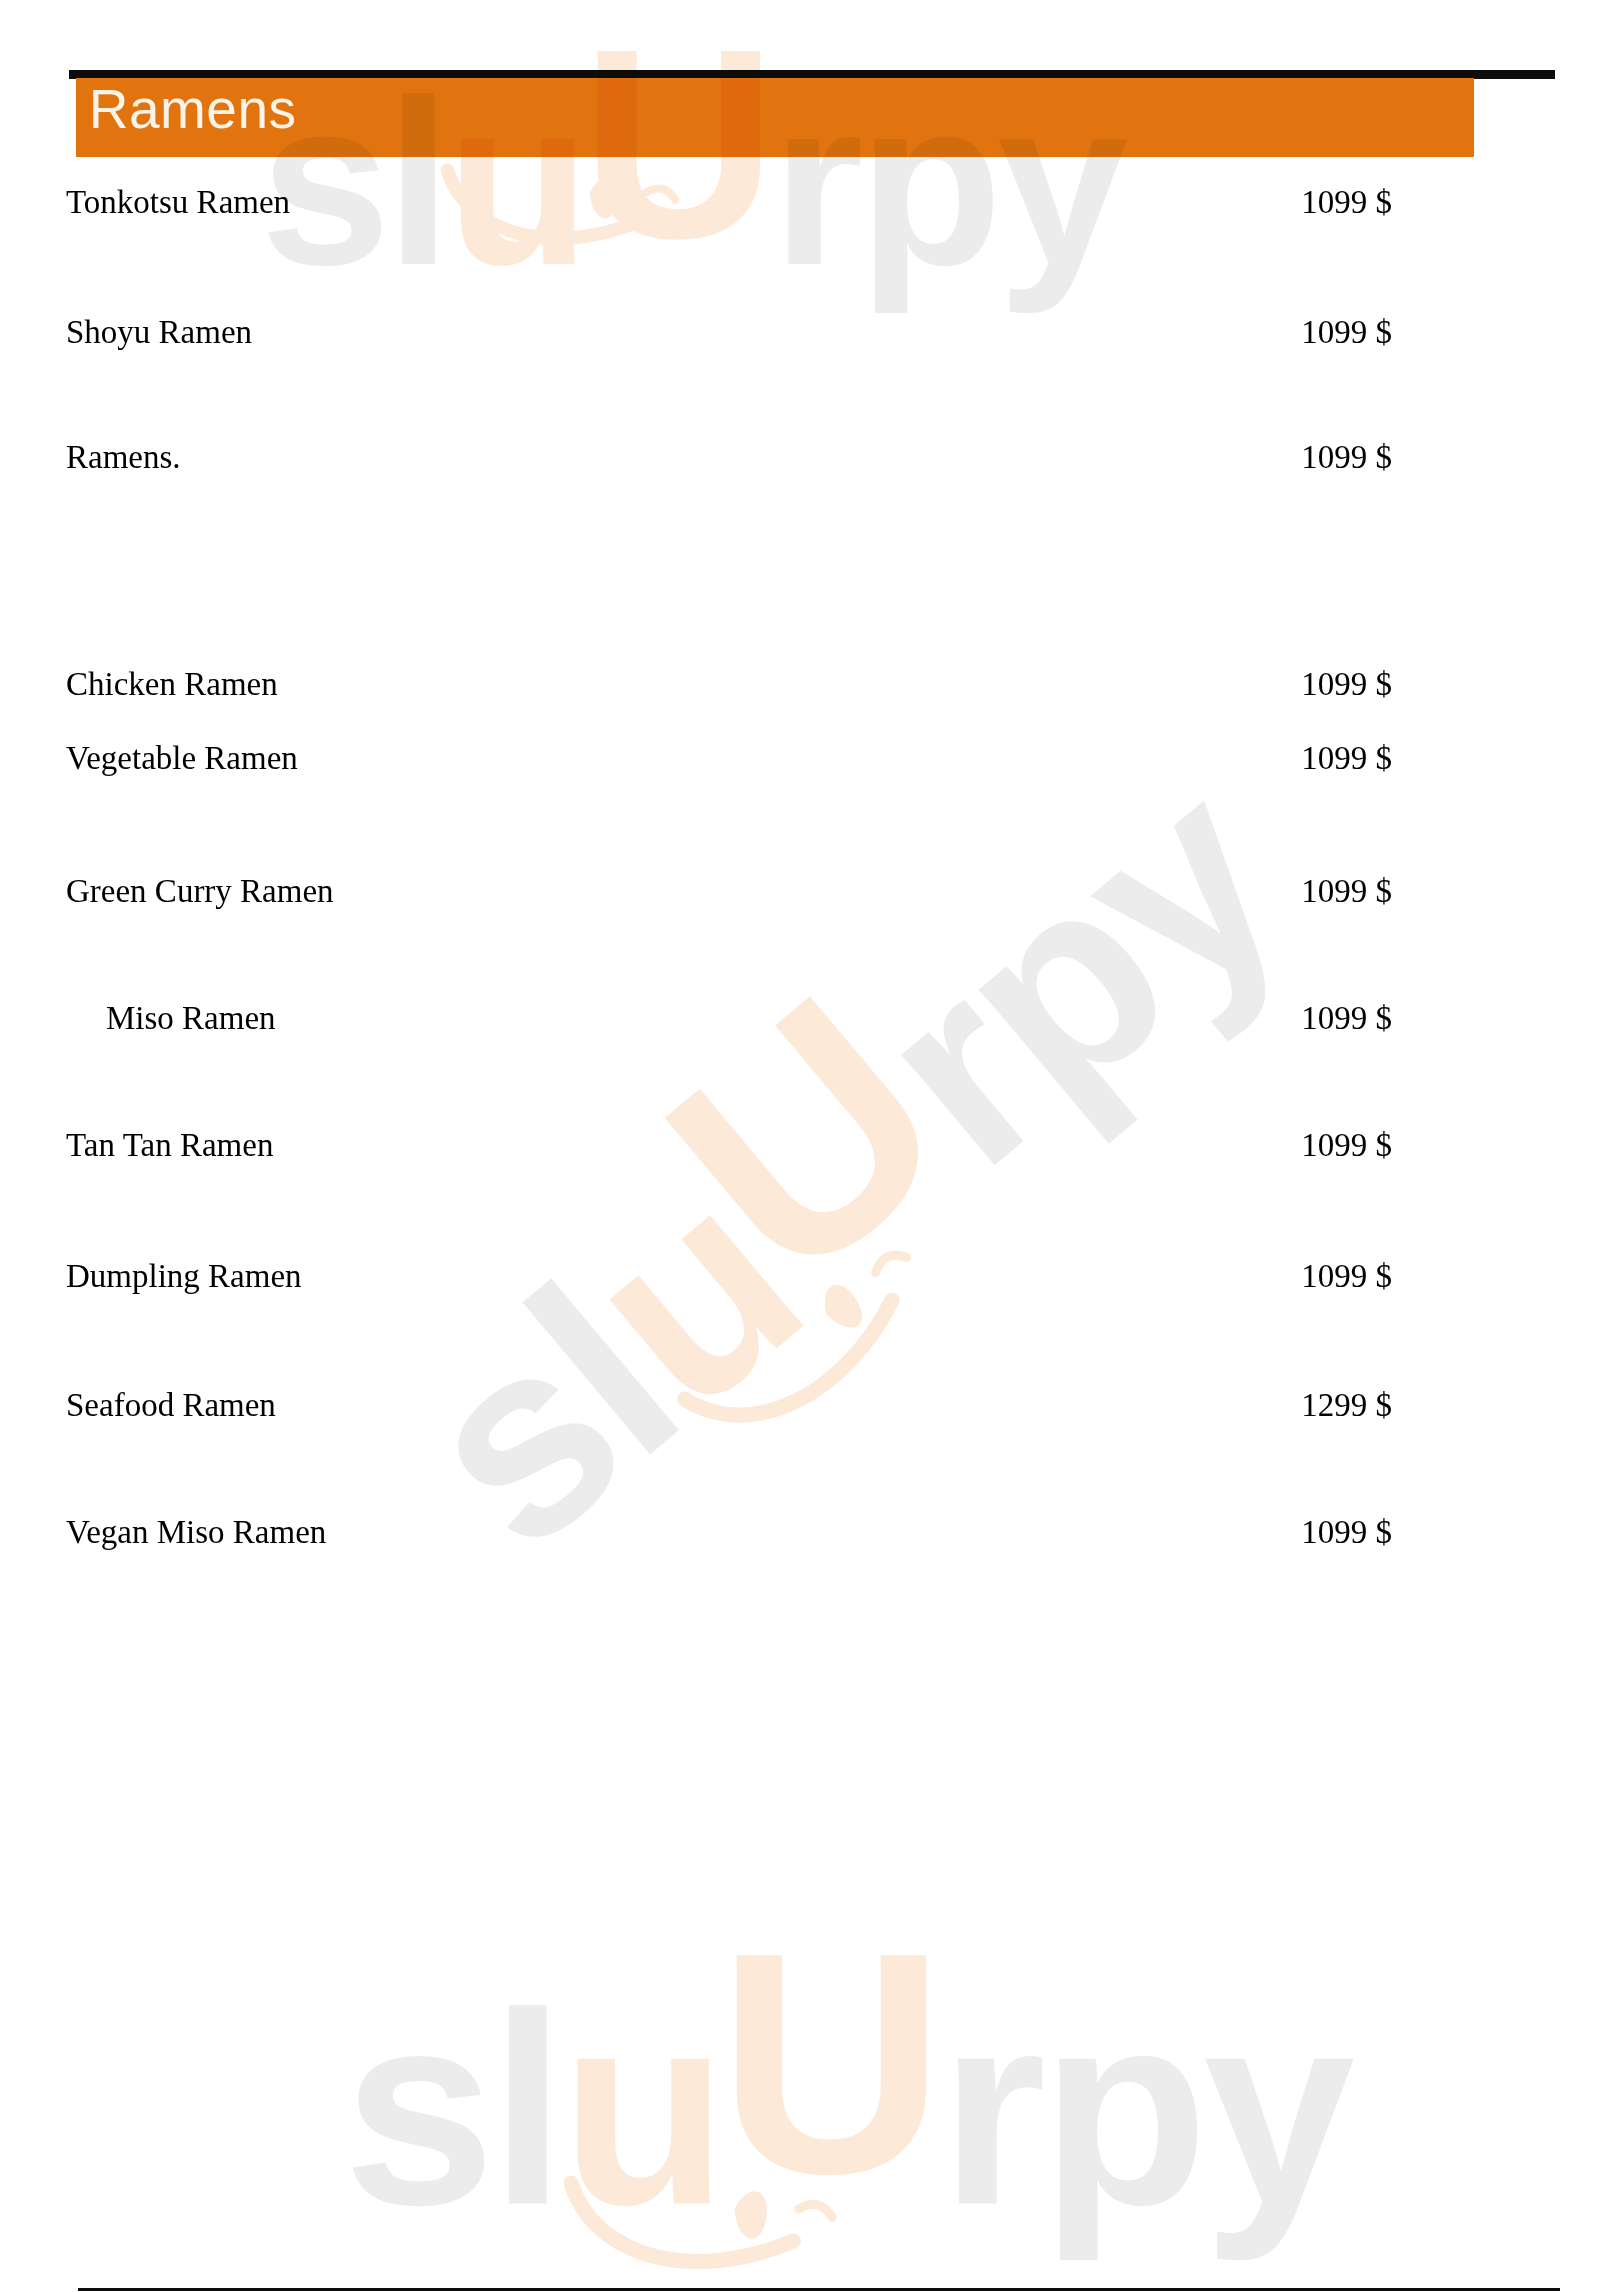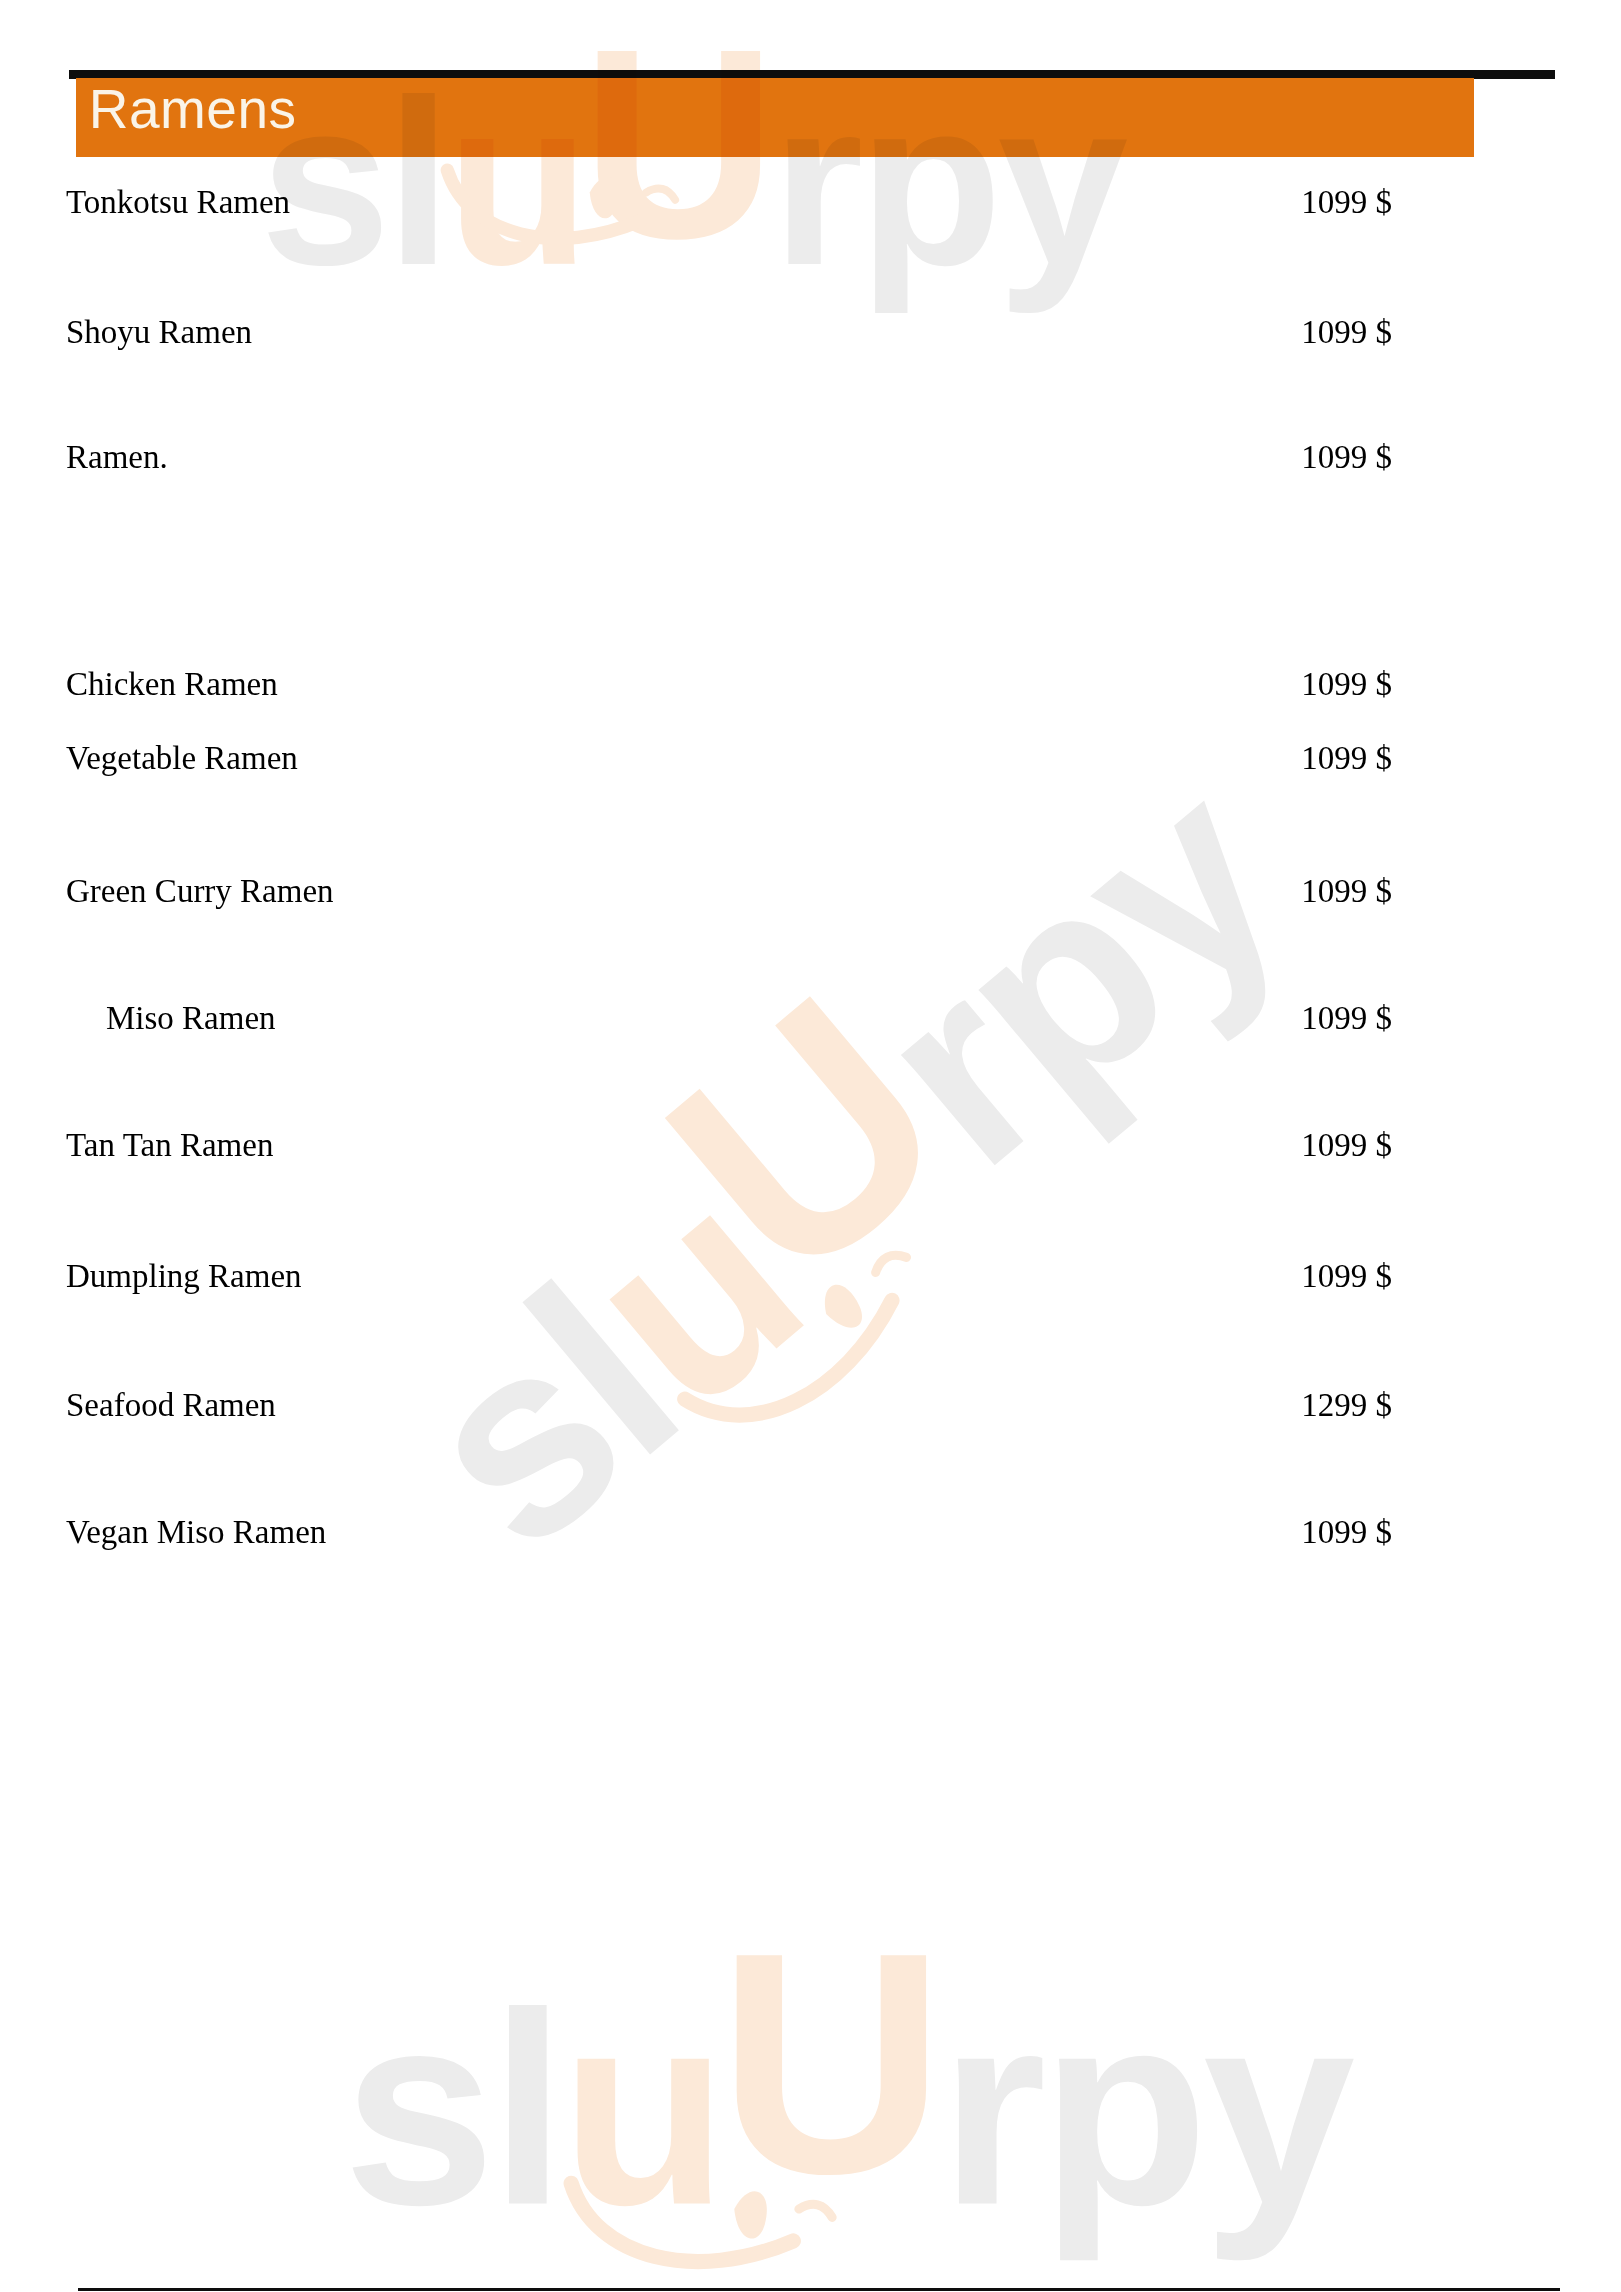--- a/index.html
+++ b/index.html
@@ -122,21 +122,21 @@
     <span class="item-name">Tonkotsu Ramen</span>
     <span class="item-price">1099 $</span>
   </div>
 
   <div class="row">
     <span class="item-name">Shoyu Ramen</span>
     <span class="item-price">1099 $</span>
   </div>
 
   <div class="row">
-    <span class="item-desc">Ramen.</span>
+    <span class="item-desc">Ramens.</span>
     <span class="item-price">1099 $</span>
   </div>
 
   <div class="row">
     <span class="item-name">Chicken Ramen</span>
     <span class="item-price">1099 $</span>
   </div>
 
   <div class="row">
     <span class="item-name">Vegetable Ramen</span>

